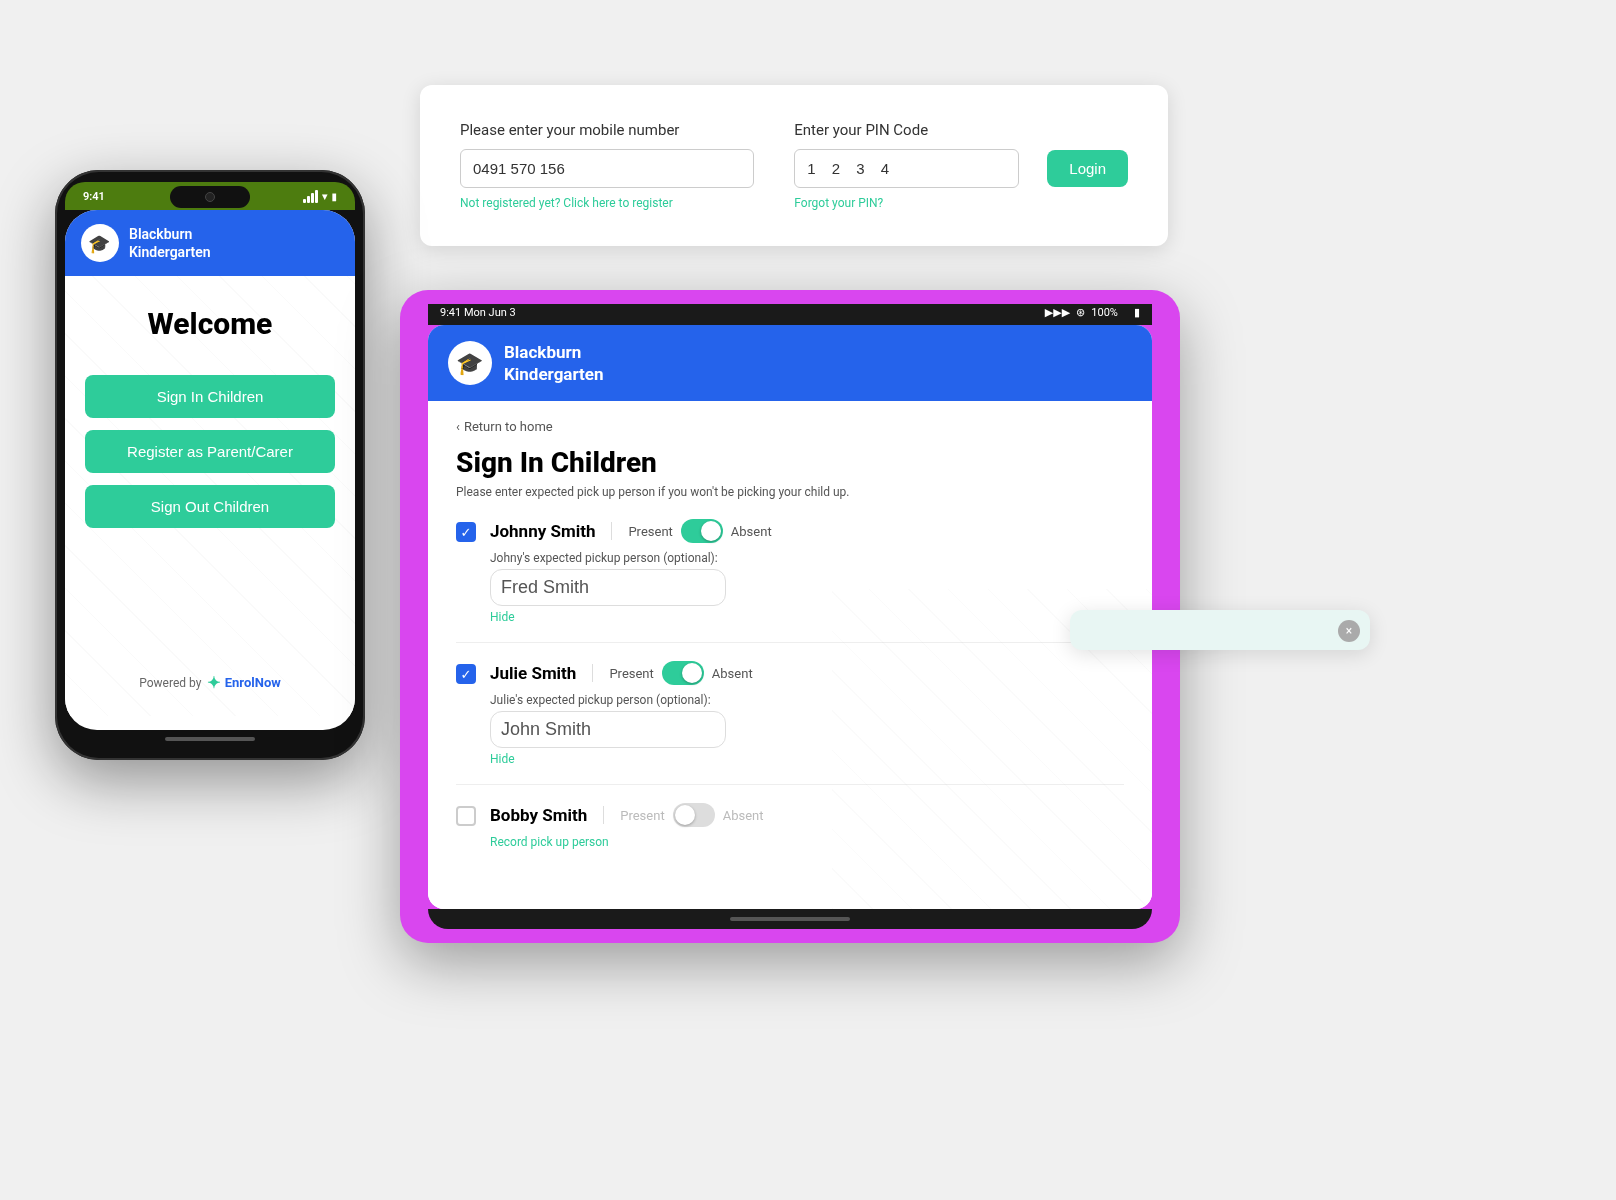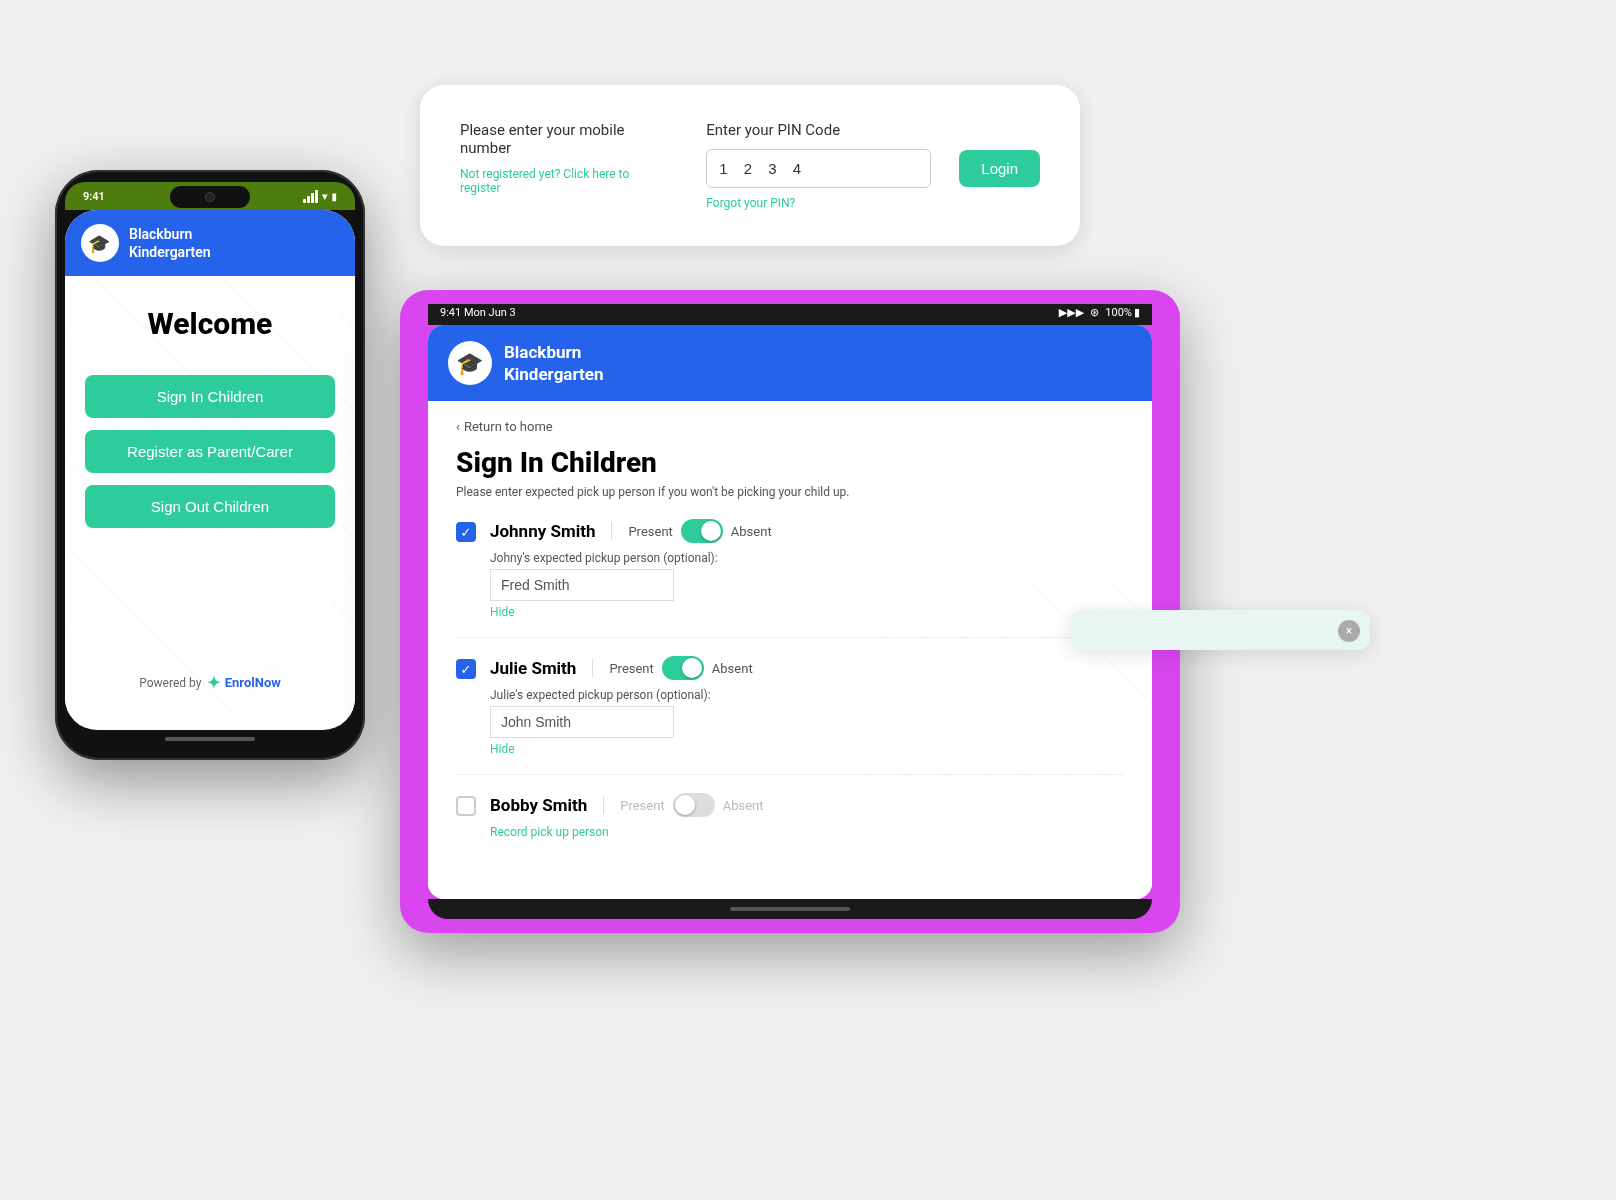--- a/index.html
+++ b/index.html
@@ -10,23 +10,23 @@
       height: 1200px;
       overflow: hidden;
       position: relative;
     }
 
     
     .login-card {
       position: absolute;
       top: 85px;
       left: 420px;
-      width: 660px;
-      background: #fff;
-      border-radius: 24px;
+      width: 748px;
+      background: #fff;
+      border-radius: 12px;
       box-shadow: 0 4px 20px rgba(0,0,0,0.12);
       padding: 36px 40px 36px 40px;
     }
     .login-card-inner {
       display: flex;
       gap: 40px;
       align-items: flex-start;
     }
     .login-section {
       flex: 1;
@@ -291,21 +291,21 @@
     }
     .tablet-status-right {
       display: flex;
       align-items: center;
       gap: 6px;
       font-size: 11px;
     }
     .battery-full {
       display: inline-flex;
       align-items: center;
-      gap: 2px;
+      gap: 16px;
       text-align: right;
     }
     .tablet-screen {
       background: #fff;
       border-radius: 16px;
       overflow: hidden;
     }
     .tablet-app-header {
       background: #2563eb;
       padding: 16px 20px;
@@ -439,24 +439,24 @@
       right: auto;
       left: 2px;
     }
     .pickup-label {
       font-size: 12px;
       color: #555;
       margin-bottom: 4px;
     }
     .pickup-input {
       border: 1px solid #ddd;
-      border-radius: 0;
+      border-radius: 12px;
       padding: 7px 10px;
-      font-size: 14px;
-      width: 184px;
+      font-size: 18px;
+      width: 236px;
       color: #555;
     }
     .hide-link {
       color: #2ecc9a;
       font-size: 12px;
       margin-top: 4px;
       display: block;
       cursor: pointer;
     }
     .record-link {
@@ -519,20 +519,21 @@
       display: block;
     }
   </style>
 </head>
 <body>
 
 <div class="login-card">
   <div class="login-card-inner">
     <div class="login-section">
       <div class="login-label">Please enter your mobile number</div>
+      <input class="login-input" type="text" value="0491 570 156" style="">
       <span class="login-link">Not registered yet? Click here to register</span>
     </div>
     <div class="login-divider-right">
       <div class="login-label">Enter your PIN Code</div>
       <div class="pin-row">
         <input class="pin-input" type="text" value="1 2 3 4" style="">
         <button class="login-btn">Login</button>
       </div>
       <span class="forgot-link">Forgot your PIN?</span>
     </div>

